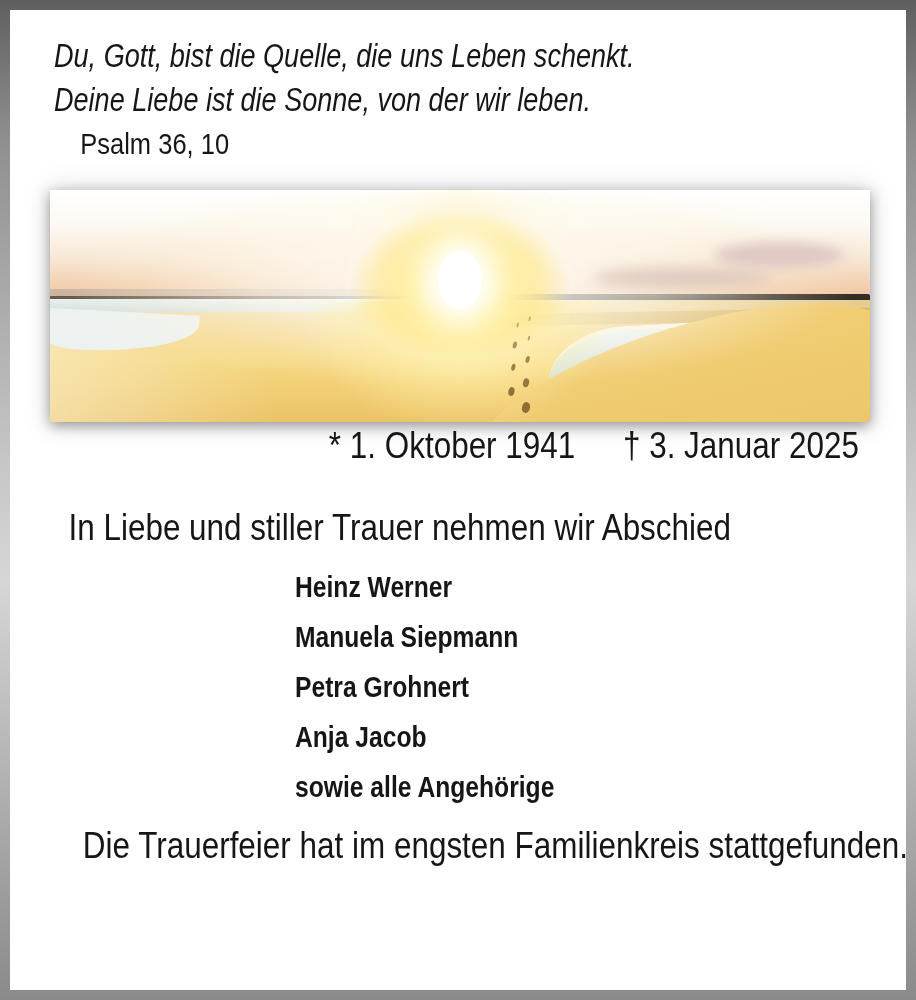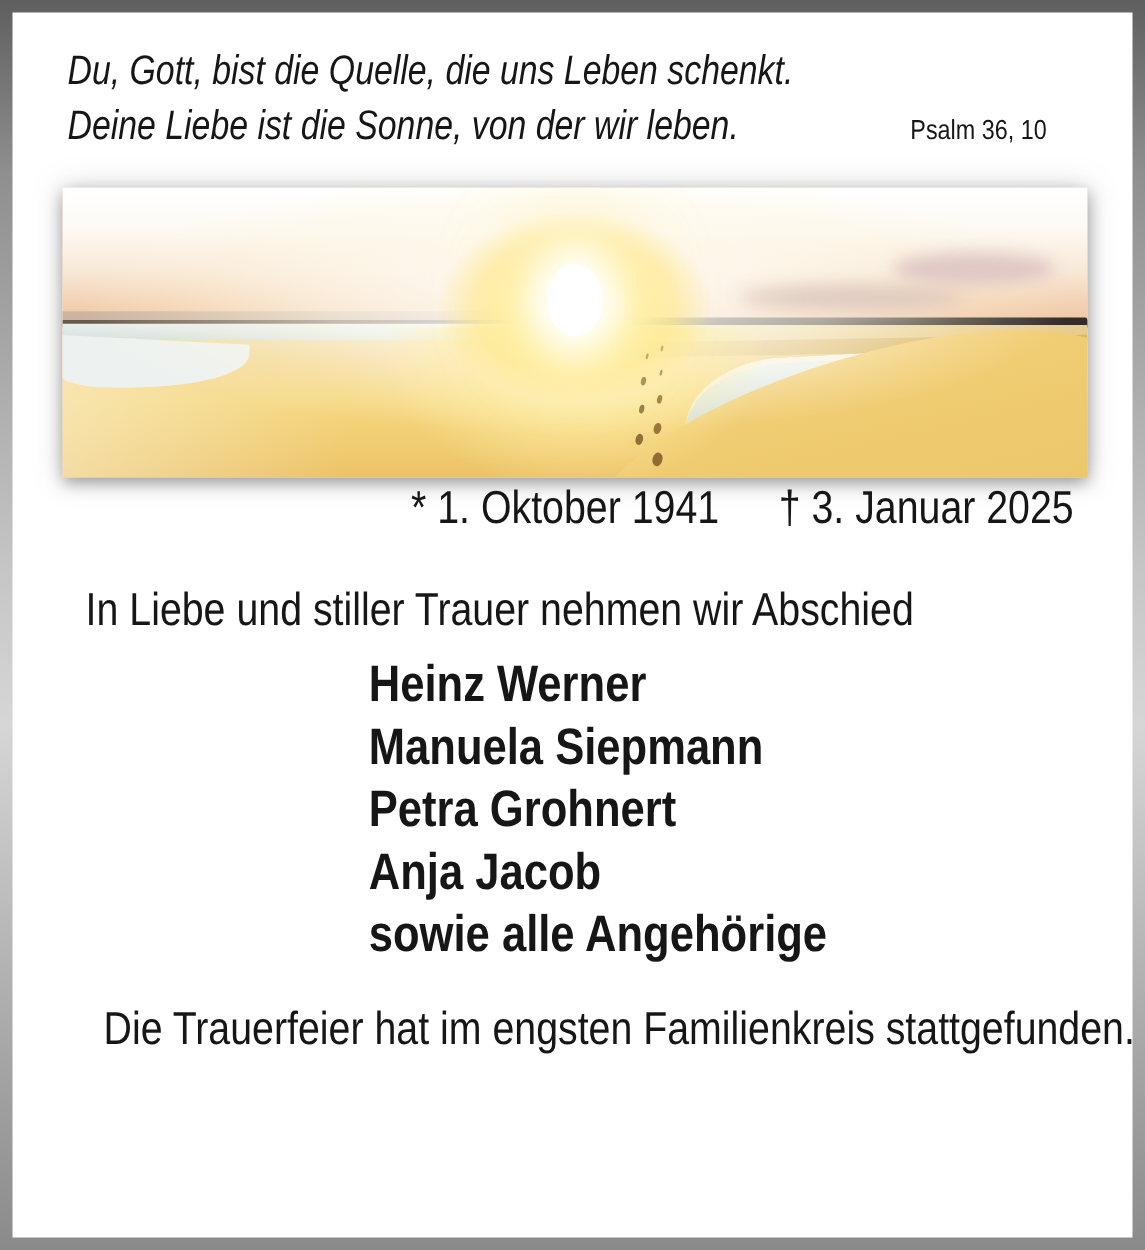--- a/index.html
+++ b/index.html
@@ -5,22 +5,22 @@
   html,body{margin:0;padding:0;background:#ffffff;}
   body{width:916px;height:1000px;font-family:"Liberation Sans", sans-serif;color:#161616;}
   .frame{position:relative;width:916px;height:1000px;
     background:linear-gradient(180deg,#5f5f5f 0%,#8f8f8f 14%,#c6c6c6 46%,#d6d6d6 58%,#a3a3a3 86%,#8a8a8a 100%);}
   .page{position:absolute;inset:10px;background:#ffffff;overflow:hidden;}
 
   
   .quote{padding:24px 46px 0 44px;}
   .quote-line{font-size:33px;font-style:italic;line-height:44px;white-space:nowrap;}
   .quote-line .sx{display:inline-block;transform:scaleX(.82);transform-origin:0 50%;}
-  .quote-row2{display:flex;align-items:baseline;}
-  .psalm{font-size:22px;font-style:normal;white-space:nowrap;}
+  .quote-row2{display:flex;justify-content:space-between;align-items:baseline;flex-direction:column;}
+  .psalm{font-size:30px;font-style:normal;white-space:nowrap;}
   .psalm .sx{display:inline-block;transform:scaleX(.85);transform-origin:100% 50%;}
 
   
   .photo{position:relative;width:820px;height:232px;margin:24px 0 0 40px;overflow:hidden;background:#f6ead2;
     box-shadow:0 4px 12px rgba(90,90,90,.55), 0 0 22px rgba(130,130,130,.35);}
   .photo *{position:absolute;}
   .sky{left:0;top:0;width:100%;height:114px;
     background:linear-gradient(180deg,#ffffff 0%,#fdf9f2 30%,#f8e9d8 58%,#f2cfae 84%,#edc2a2 100%);}
   .sea-left{left:0;top:99px;width:52%;height:10px;background:rgba(150,148,142,.4);}
   .horizon-band{left:0;top:106px;width:100%;height:6px;background:#4e4338;opacity:.8;}
@@ -65,23 +65,23 @@
       -22px -102px 0 -4px rgba(148,110,56,.32);}
 
   
   .name{margin:14px 0 0;text-align:center;font-size:106px;font-weight:700;line-height:1.08;letter-spacing:-2px;white-space:nowrap;}
   .name .sx{display:inline-block;transform:scaleX(.8);}
   .dates{margin-top:2px;text-align:right;font-size:37px;line-height:44px;}
   .dates .pair{display:inline-flex;gap:56px;transform:scaleX(.85);white-space:nowrap;}
   .intro{margin-top:38px;font-size:37px;line-height:44px;white-space:nowrap;}
   .intro .sx{display:inline-block;transform:scaleX(.85);}
   .mourners{margin-top:12px;padding-left:285px;}
-  .mourner{font-size:41px;font-weight:700;line-height:50px;white-space:nowrap;}
+  .mourner{font-size:29px;font-weight:700;line-height:50px;white-space:nowrap;}
   .mourner .sx{display:inline-block;transform:scaleX(.85);transform-origin:0 50%;}
-  .closing{margin-top:29px;text-align:left;font-size:37px;line-height:44px;white-space:nowrap;}
+  .closing{margin-top:12px;text-align:left;font-size:37px;line-height:44px;white-space:nowrap;}
   .closing .sx{display:inline-block;transform:scaleX(.85);}
 </style>
 </head>
 <body>
 
 <div class="frame">
   <div class="page">
 
     <div class="quote">
       <div class="quote-line">

